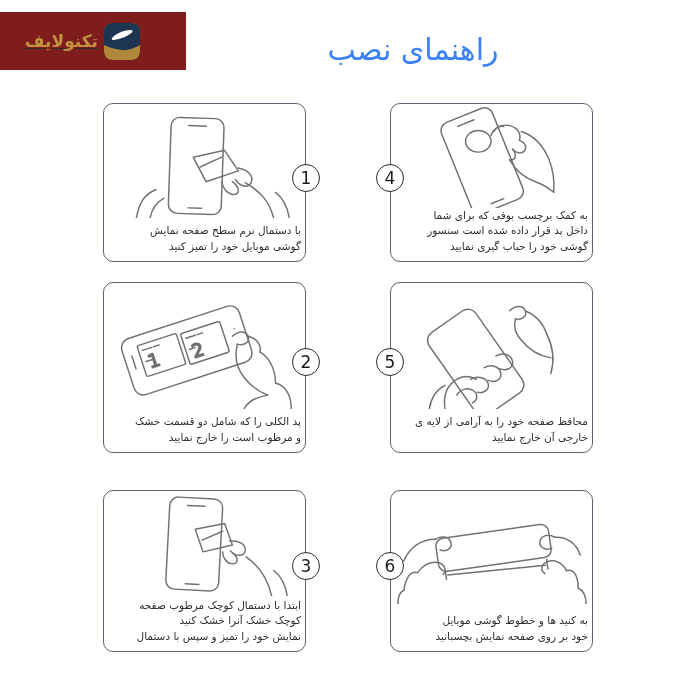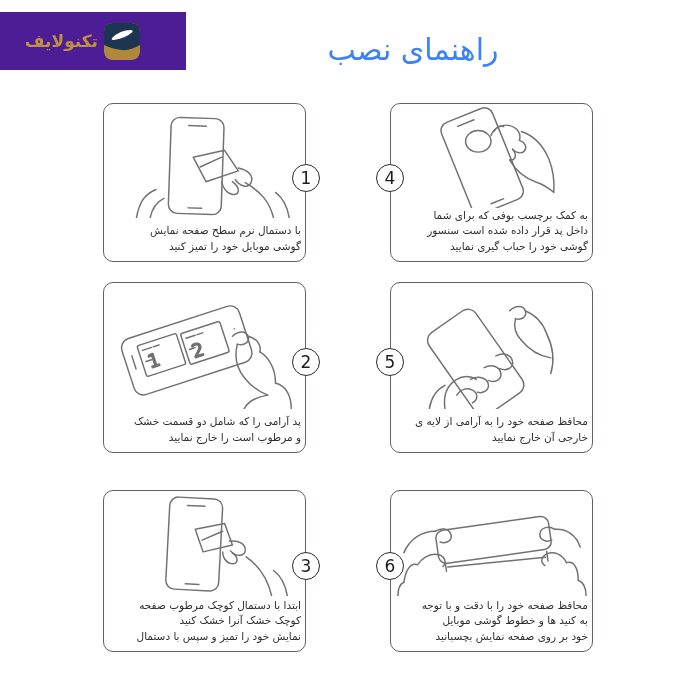--- a/index.html
+++ b/index.html
@@ -3,22 +3,22 @@
 <meta charset="utf-8">
 <style>
   html,body{margin:0;padding:0;}
   body{
     width:686px;height:686px;background:#ffffff;position:relative;overflow:hidden;
     font-family:"DejaVu Sans",sans-serif;color:#2d2d2d;
   }
   
   .logo-backdrop{
     position:absolute;left:0;top:12px;width:186px;height:58px;
-    background:#4c1d95;display:flex;align-items:center;justify-content:flex-end;
-    gap:6px;padding-right:46px;box-sizing:border-box;direction:ltr;
+    background:#7f1d1d;display:flex;align-items:center;justify-content:flex-end;
+    gap:6px;padding-right:46px;box-sizing:border-box;direction:ltr;text-decoration:underline;
   }
   .logo-text{
     font-size:17px;font-weight:600;color:#c0913f;direction:rtl;line-height:1;
   }
   .logo-icon{
     width:36px;height:37px;border-radius:8px;overflow:hidden;position:relative;flex:0 0 auto;
   }
   .page-title{
     position:absolute;left:140px;right:0;top:32px;text-align:center;
     font-size:30px;color:#3b82f6;letter-spacing:0;
@@ -114,21 +114,21 @@
         <path d="M128 44 C134 38 142 38 144 44 C146 50 140 54 133 52"></path>
         <path d="M144 44 C152 46 158 52 156 60"></path>
         <path d="M156 60 C166 66 172 78 172 92"></path>
         <path d="M133 52 C130 64 132 76 140 86 C146 94 154 100 164 104"></path>
         <path d="M188 118 C188 104 182 94 172 92"></path>
         <path d="M140 118 C144 110 152 106 164 104"></path>
       </g>
     </svg>
   </div>
   <div class="caption">
-    <div class="cap-line">پد آرامی را که شامل دو قسمت خشک</div>
+    <div class="cap-line">پد الکلی را که شامل دو قسمت خشک</div>
     <div class="cap-line">و مرطوب است را خارج نمایید</div>
     <div class="cap-line"></div>
   </div>
 </div>
 
 <div class="panel" style="left:103px;top:490px;width:203px;height:162px;">
   <div class="badge badge-right">
       <span>3</span>
     </div>
   <div class="illus">
@@ -234,17 +234,16 @@
         <path d="M4 102 C4 94 6 90 10 88"></path>
         <path d="M190 52 C186 40 176 33 164 34"></path>
         <path d="M164 34 C158 30 150 32 149 38 C148 44 154 48 161 45"></path>
         <path d="M176 68 C172 60 164 56 156 59 C150 62 149 68 154 71"></path>
         <path d="M188 86 C188 74 184 66 176 68"></path>
         <path d="M196 102 C196 94 193 88 188 86"></path>
       </g>
     </svg>
   </div>
   <div class="caption">
-    <div class="cap-line">محافظ صفحه خود را با دقت و با توجه</div>
     <div class="cap-line">به کنید ها و خطوط گوشی موبایل</div>
     <div class="cap-line">خود بر روی صفحه نمایش بچسبانید</div>
   </div>
 </div>
 
 </body></html>

